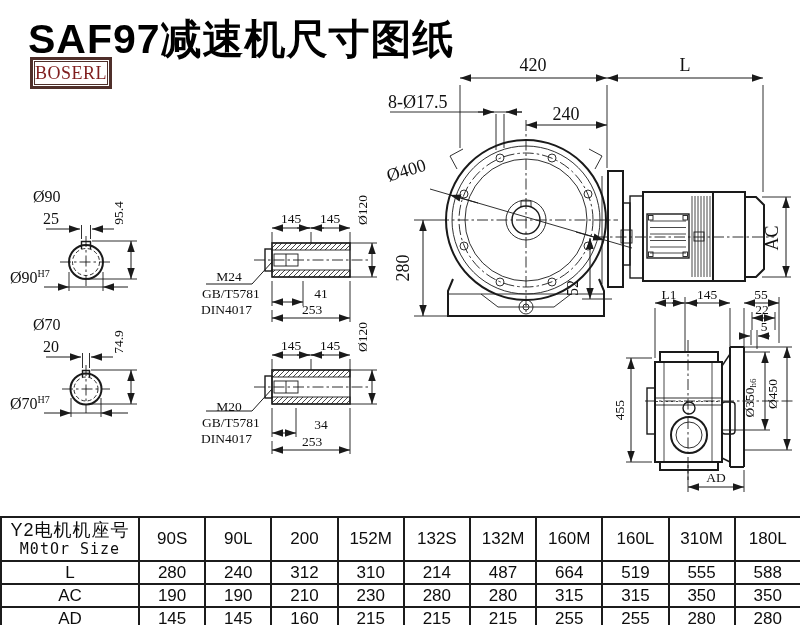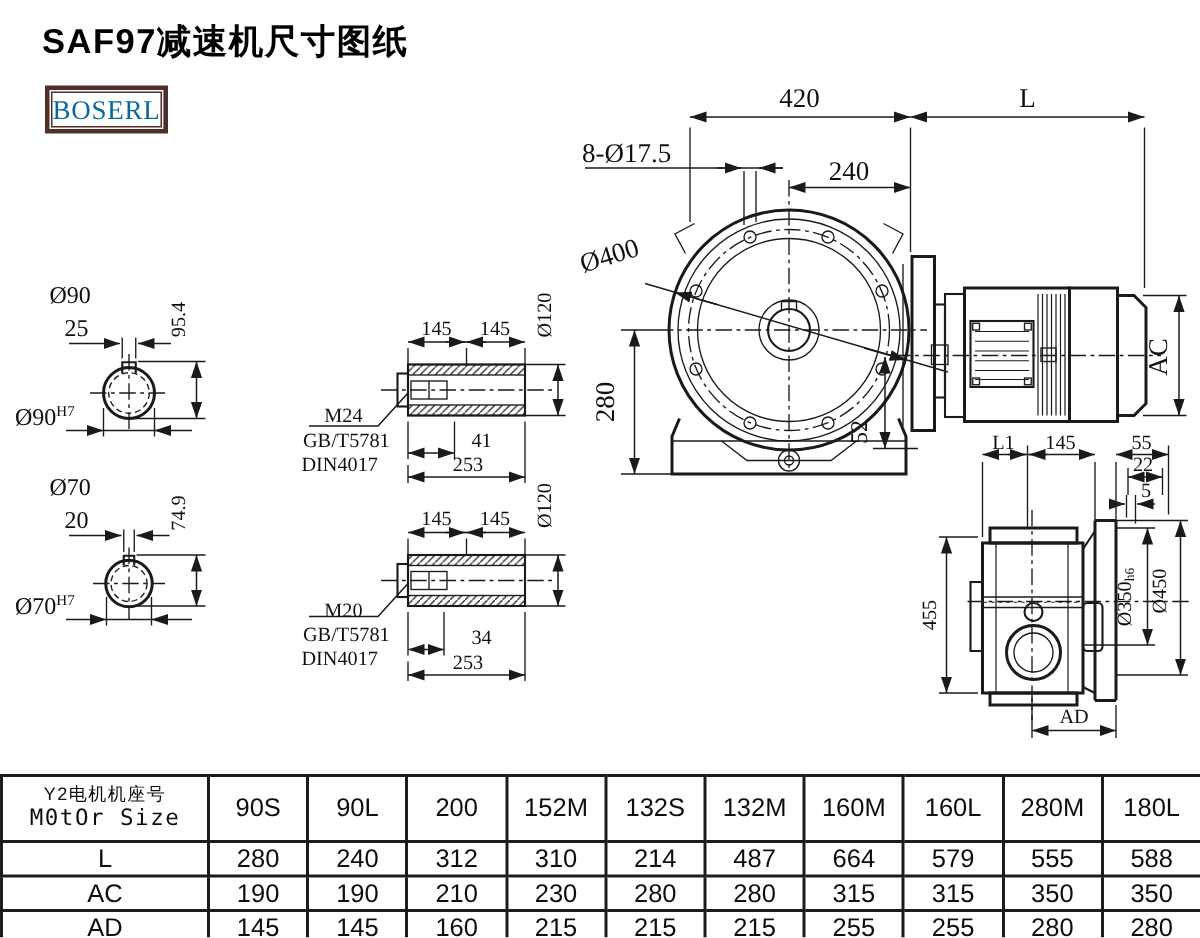--- a/index.html
+++ b/index.html
@@ -1,24 +1,24 @@
 <!DOCTYPE html>
 <html><head>
 <meta charset="utf-8">
 <style>
   html,body{margin:0;padding:0;background:#fff;}
   .stage{position:relative;width:800px;height:625px;background:#ffffff;overflow:hidden;
          font-family:"Liberation Sans",sans-serif;color:#111;}
   
-  .title{position:absolute;left:28px;top:12px;font-size:23px;font-weight:bold;
+  .title{position:absolute;left:28px;top:12px;font-size:41px;font-weight:bold;
          letter-spacing:1px;color:#000;white-space:nowrap;}
   .logo{position:absolute;left:30px;top:57px;width:76px;height:26px;
         border:3px solid #4f2f2a;box-shadow:inset 0 0 0 1px #fff,inset 0 0 0 2px #4f2f2a;
         display:flex;align-items:center;justify-content:center;background:#fff;}
-  .logo span{font-family:"Liberation Serif",serif;font-size:18px;color:#0369a1;letter-spacing:.5px;}
+  .logo span{font-family:"Liberation Serif",serif;font-size:18px;color:#7f1d1d;letter-spacing:.5px;}
   
   svg{position:absolute;left:0;top:0;}
   .ol{stroke:#1a1a1a;stroke-width:2;fill:none;}
   .ml{stroke:#1a1a1a;stroke-width:1.4;fill:none;}
   .tl{stroke:#1a1a1a;stroke-width:0.9;fill:none;}
   .fl{stroke:#1a1a1a;stroke-width:0.8;fill:none;}
   .dl{stroke:#1a1a1a;stroke-width:1;fill:none;}
   .cl{stroke:#1a1a1a;stroke-width:0.9;fill:none;stroke-dasharray:11 3 2.5 3;}
   .dash{stroke-dasharray:4 2.5;}
   text{fill:#101010;}
@@ -26,21 +26,21 @@
   .dim-lg{font-family:"Liberation Serif",serif;font-size:18px;}
   .dim-sm{font-family:"Liberation Serif",serif;font-size:13.5px;}
   
   table.dims{position:absolute;left:0;top:516px;width:800px;border-collapse:collapse;
              table-layout:fixed;background:#fff;}
   table.dims th,table.dims td{border:2px solid #1c1c1c;text-align:center;vertical-align:middle;
              padding:0;font-weight:normal;color:#0d0d0d;}
   table.dims thead th{height:42px;font-size:17px;}
   table.dims td,table.dims tbody th{height:21px;font-size:17px;}
   .hdrcell div{line-height:1.15;}
-  .hdr-cn{font-size:12px;letter-spacing:1px;text-align:center;}
+  .hdr-cn{font-size:18px;letter-spacing:1px;text-align:center;}
   .hdr-en{font-family:"DejaVu Sans Mono",monospace;font-size:15px;letter-spacing:1px;}
 </style>
 </head>
 <body>
 
 <div class="stage">
 
   <div class="title">SAF97减速机尺寸图纸</div>
   <div class="logo">
     <span>BOSERL</span>
@@ -348,35 +348,35 @@
           <div class="hdr-en">M0tOr Size</div>
         </th>
       <th>90S</th>
           <th>90L</th>
           <th>200</th>
           <th>152M</th>
           <th>132S</th>
           <th>132M</th>
           <th>160M</th>
           <th>160L</th>
-          <th>280M</th>
+          <th>310M</th>
           <th>180L</th>
         </tr>
     </thead>
     <tbody>
         <tr>
           <th>L</th>
           <td>280</td>
           <td>240</td>
           <td>312</td>
           <td>310</td>
           <td>214</td>
           <td>487</td>
           <td>664</td>
-          <td>579</td>
+          <td>519</td>
           <td>555</td>
           <td>588</td>
         </tr>
         <tr>
           <th>AC</th>
           <td>190</td>
           <td>190</td>
           <td>210</td>
           <td>230</td>
           <td>280</td>

